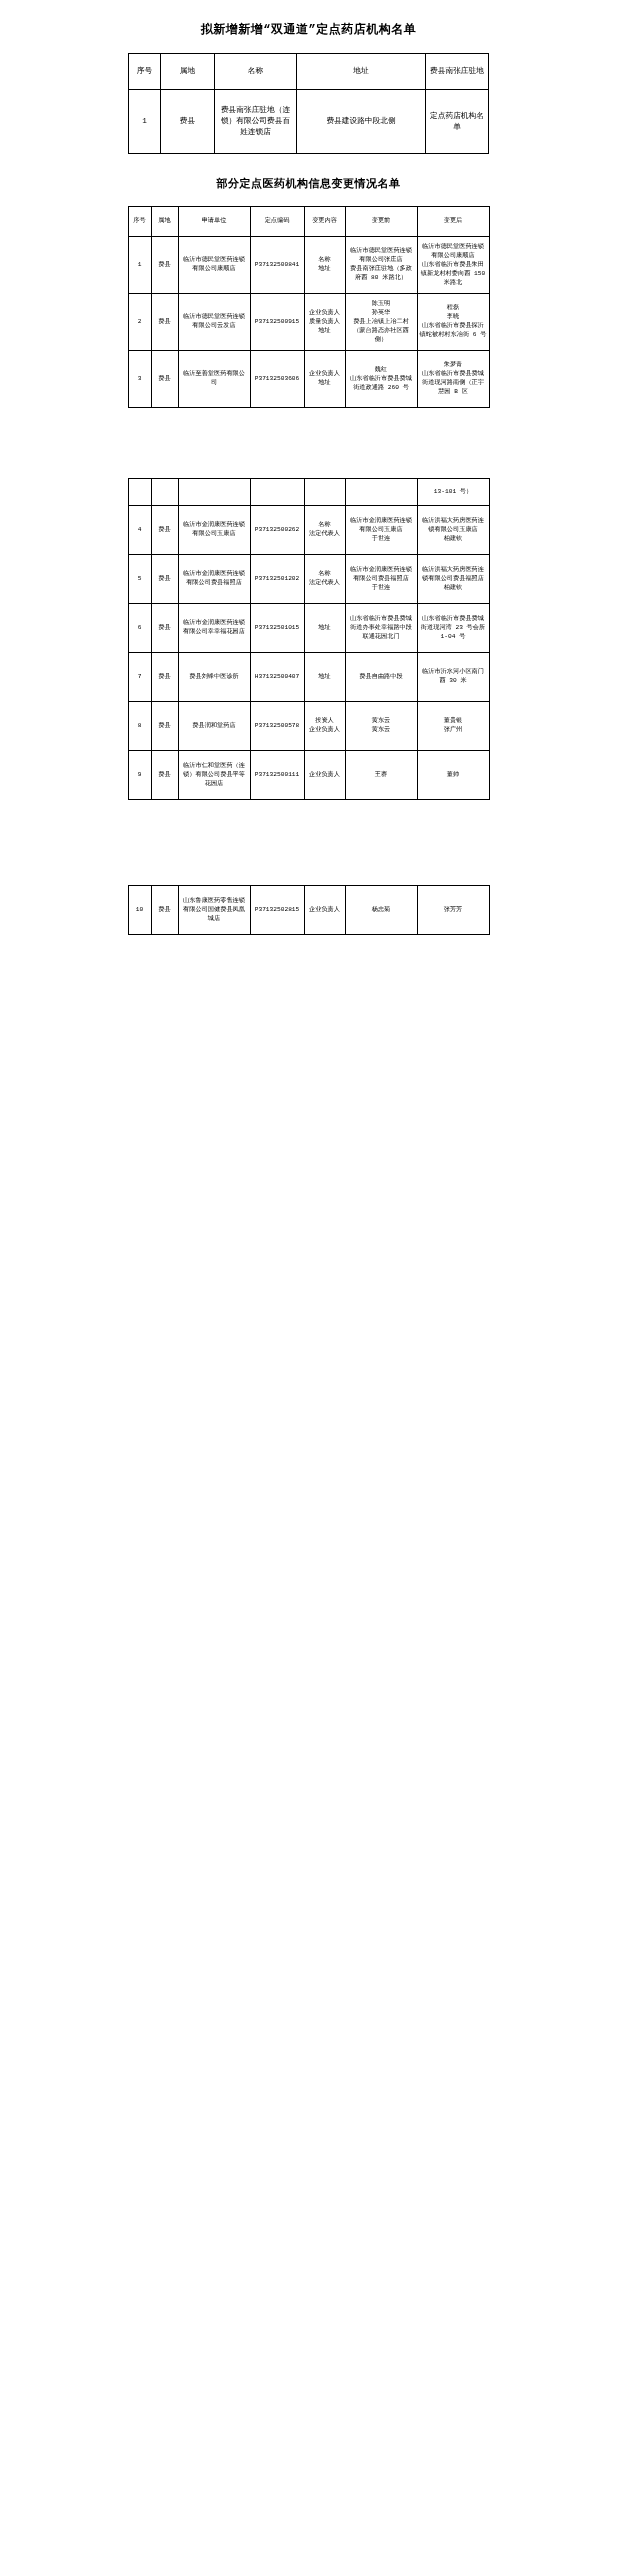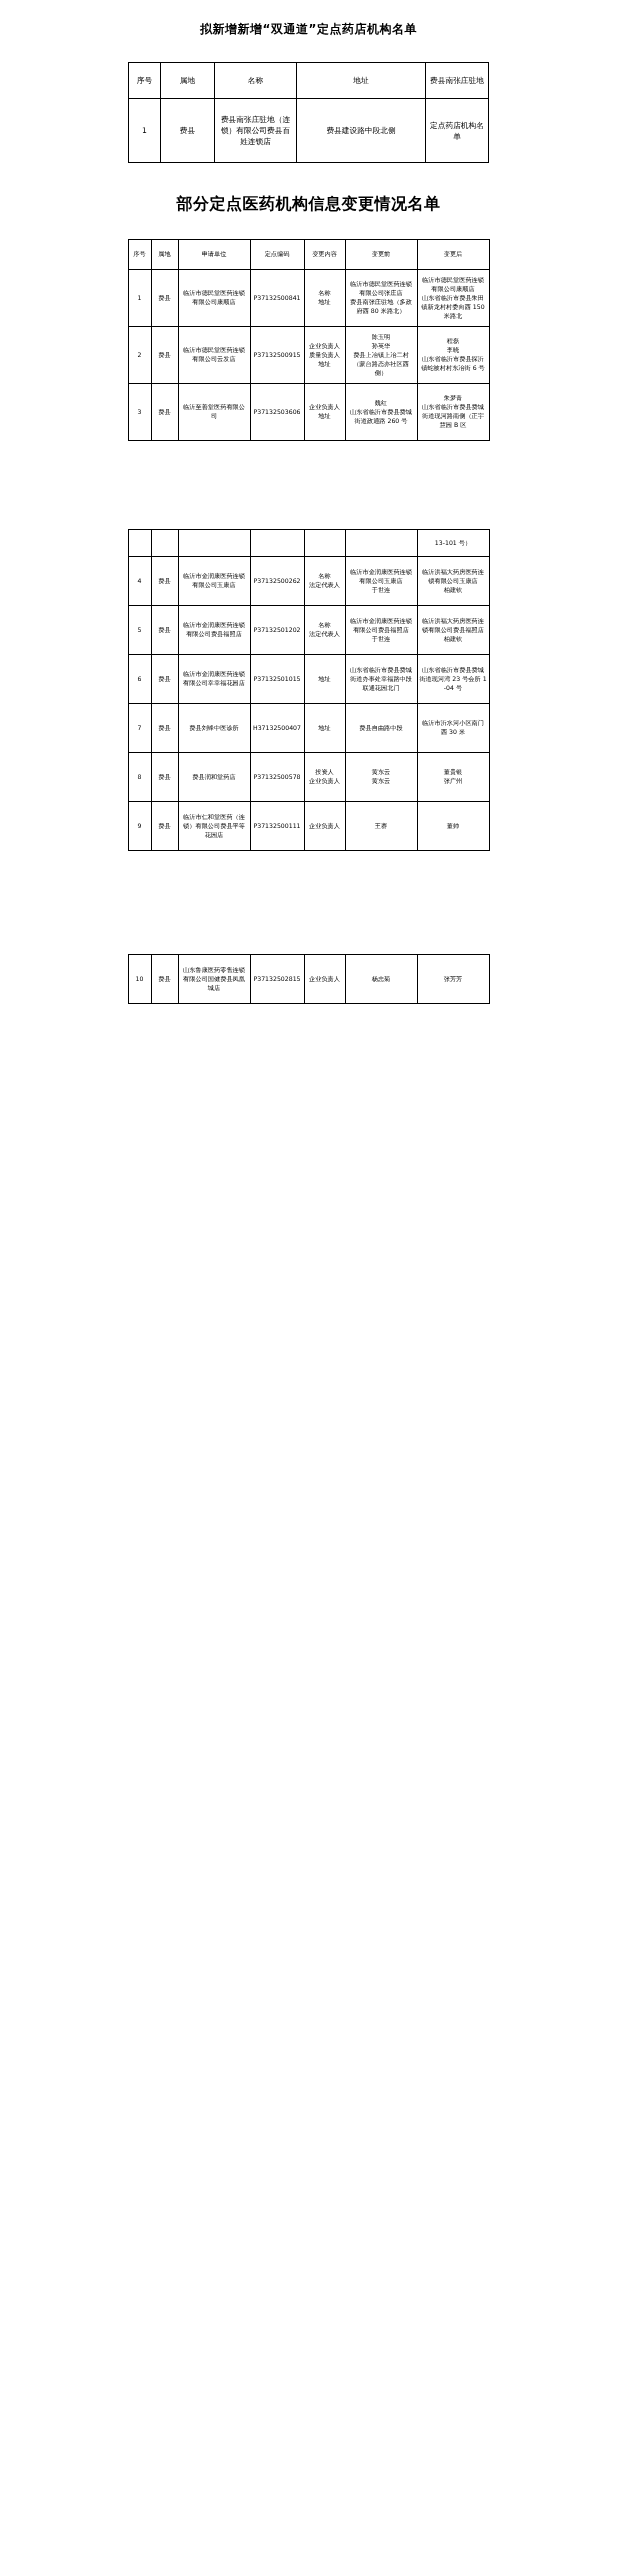--- a/index.html
+++ b/index.html
@@ -8,43 +8,44 @@
     background: #ffffff;
   }
   body {
     width: 617px;
     font-family: "DejaVu Sans", "Liberation Sans", sans-serif;
     color: #000000;
   }
   .page {
     width: 617px;
     position: relative;
+    font-family: Liberation Mono, monospace;
   }
   .section {
     padding: 0 0 0 0;
   }
   h1.doc-title {
     font-size: 12px;
     font-weight: bold;
     text-align: center;
     margin: 0;
     padding: 20.6px 0 11.3px 0;
     letter-spacing: 0.5px;
   }
   h2.doc-subtitle {
-    font-size: 16px;
+    font-size: 11px;
     font-weight: bold;
     text-align: center;
     margin: 0;
     padding: 17.5px 0 11.3px 0;
     letter-spacing: 0.5px;
   }
   table.grid {
     border-collapse: collapse;
-    margin: 13px auto;
+    margin: 4px auto;
     table-layout: fixed;
     border-radius: 15px;
   }
   table.grid td, table.grid th {
     border: 0.5px solid #000000;
     padding: 3.1px 2.1px;
     text-align: center;
     vertical-align: middle;
     font-weight: normal;
     line-height: 1.45;

